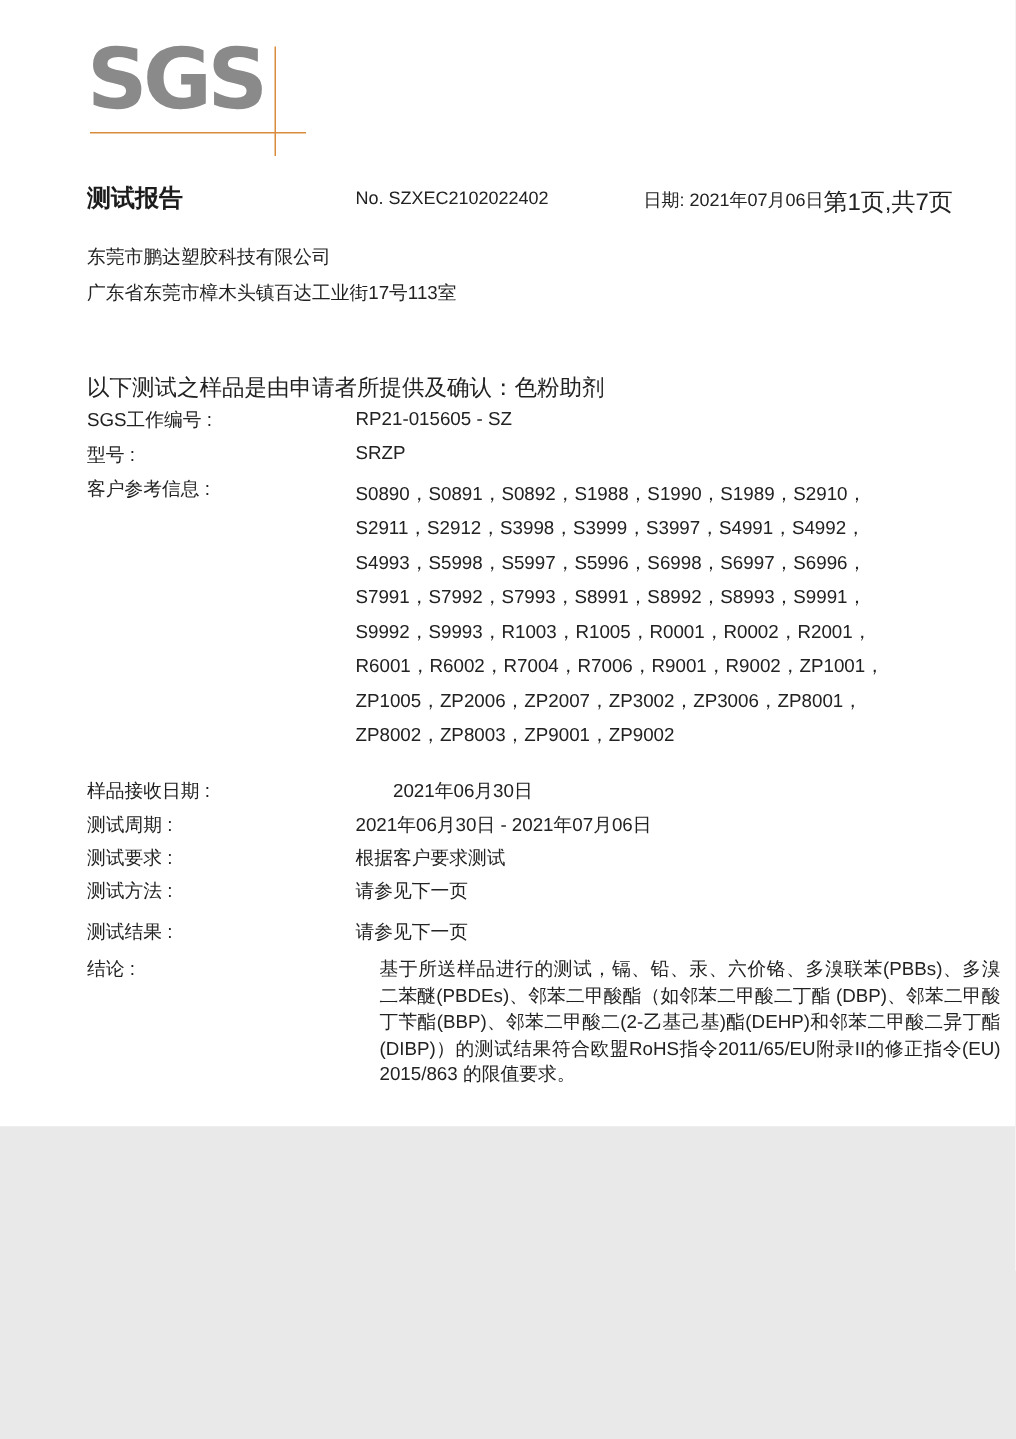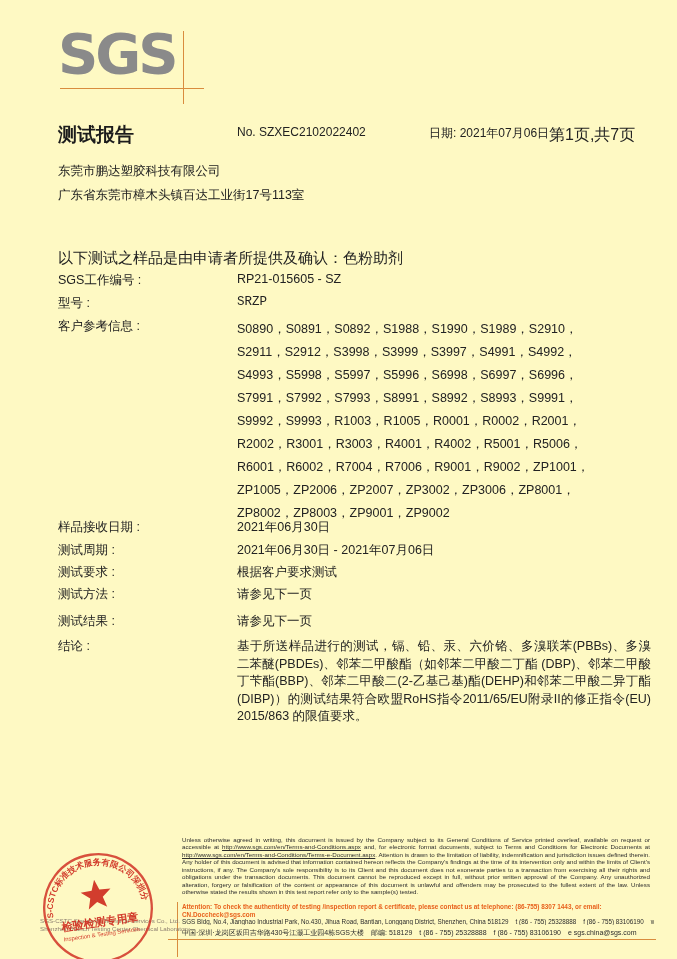--- a/index.html
+++ b/index.html
@@ -1,29 +1,29 @@
 <!DOCTYPE html>
 <html><head>
 <meta charset="utf-8">
 <style>
   html,body{margin:0;padding:0;background:#e9e9e9;}
   .page{
-    position:relative;width:677px;height:959px;margin:0 auto;background:#fef9c3;
+    position:relative;width:677px;height:751px;margin:0 auto;background:#ffffff;
     font-family:"Liberation Sans","DejaVu Sans",sans-serif;color:#222;overflow:hidden;
   }
   .abs{position:absolute;}
 
   
   .logo{left:58px;top:26px;font-weight:bold;font-size:56px;line-height:56px;
         color:#8a8a8a;letter-spacing:-3px;font-family:"DejaVu Sans","Liberation Sans",sans-serif;}
   .crop-h{background:#d98c3e;height:1px;}
   .crop-v{background:#d98c3e;width:1px;}
 
   
-  .title{left:58px;top:122px;font-size:19px;font-weight:bold;color:#1c1c1c;}
+  .title{left:58px;top:122px;font-size:16px;font-weight:bold;color:#1c1c1c;}
   .rno{left:237px;top:125px;font-size:12px;}
   .rdate{left:411px;top:125px;font-size:12px;margin-left:18px;}
   .rpage{left:549px;top:125px;font-size:16px;}
 
   .app-name{left:58px;top:163px;font-size:12.5px;}
   .app-addr{left:58px;top:187px;font-size:12.5px;}
   .stmt{left:58px;top:249px;font-size:15px;}
 
   .flabel{left:58px;font-size:12.5px;}
   .fvalue{left:237px;font-size:12.5px;}
@@ -62,52 +62,51 @@
 
   <div class="abs app-name">东莞市鹏达塑胶科技有限公司</div>
   <div class="abs app-addr">广东省东莞市樟木头镇百达工业街17号113室</div>
 
   <div class="abs stmt">以下测试之样品是由申请者所提供及确认：色粉助剂</div>
 
   <div class="abs flabel" style="top:272px;">SGS工作编号 :</div>
   <div class="abs fvalue" style="top:272px;">RP21-015605 - SZ</div>
 
   <div class="abs flabel" style="top:295px;">型号 :</div>
-  <div class="abs fvalue" style="top:295px;font-family:Liberation Mono, monospace;">SRZP</div>
+  <div class="abs fvalue" style="top:295px;">SRZP</div>
 
   <div class="abs flabel" style="top:318px;">客户参考信息 :</div>
   <div class="abs fvalue reflines" style="top:318px;">
     <div>S0890，S0891，S0892，S1988，S1990，S1989，S2910，</div>
     <div>S2911，S2912，S3998，S3999，S3997，S4991，S4992，</div>
     <div>S4993，S5998，S5997，S5996，S6998，S6997，S6996，</div>
     <div>S7991，S7992，S7993，S8991，S8992，S8993，S9991，</div>
     <div>S9992，S9993，R1003，R1005，R0001，R0002，R2001，</div>
-    <div>R2002，R3001，R3003，R4001，R4002，R5001，R5006，</div>
     <div>R6001，R6002，R7004，R7006，R9001，R9002，ZP1001，</div>
     <div>ZP1005，ZP2006，ZP2007，ZP3002，ZP3006，ZP8001，</div>
     <div>ZP8002，ZP8003，ZP9001，ZP9002</div>
   </div>
 
   <div class="abs flabel" style="top:519px;">样品接收日期 :</div>
-  <div class="abs fvalue" style="top:519px;">2021年06月30日</div>
+  <div class="abs fvalue" style="top:519px;margin-left:25px;">2021年06月30日</div>
 
   <div class="abs flabel" style="top:542px;">测试周期 :</div>
   <div class="abs fvalue" style="top:542px;text-align:right;">2021年06月30日 - 2021年07月06日</div>
 
   <div class="abs flabel" style="top:564px;">测试要求 :</div>
   <div class="abs fvalue" style="top:564px;">根据客户要求测试</div>
 
   <div class="abs flabel" style="top:586px;">测试方法 :</div>
   <div class="abs fvalue" style="top:586px;">请参见下一页</div>
 
   <div class="abs flabel" style="top:613px;">测试结果 :</div>
   <div class="abs fvalue" style="top:613px;">请参见下一页</div>
 
   <div class="abs flabel" style="top:638px;">结论 :</div>
-  <div class="abs fvalue concl-val" style="top:638px;">基于所送样品进行的测试，镉、铅、汞、六价铬、多溴联苯(PBBs)、多溴二苯醚(PBDEs)、邻苯二甲酸酯（如邻苯二甲酸二丁酯 (DBP)、邻苯二甲酸丁苄酯(BBP)、邻苯二甲酸二(2-乙基己基)酯(DEHP)和邻苯二甲酸二异丁酯(DIBP)）的测试结果符合欧盟RoHS指令2011/65/EU附录II的修正指令(EU) 2015/863 的限值要求。</div>
+  <div class="abs fvalue concl-val" style="top:638px;margin-left:16px;">基于所送样品进行的测试，镉、铅、汞、六价铬、多溴联苯(PBBs)、多溴二苯醚(PBDEs)、邻苯二甲酸酯（如邻苯二甲酸二丁酯 (DBP)、邻苯二甲酸丁苄酯(BBP)、邻苯二甲酸二(2-乙基己基)酯(DEHP)和邻苯二甲酸二异丁酯(DIBP)）的测试结果符合欧盟RoHS指令2011/65/EU附录II的修正指令(EU) 2015/863 的限值要求。</div>
 
   <div class="abs legal"><span>Unless otherwise agreed in writing, this document is issued by the Company subject to its General Conditions of Service printed overleaf, available on request or accessible at </span><span class="lnk">http://www.sgs.com/en/Terms-and-Conditions.aspx</span><span> and, for electronic format documents, subject to Terms and Conditions for Electronic Documents at </span><span class="lnk">http://www.sgs.com/en/Terms-and-Conditions/Terms-e-Document.aspx</span><span>. Attention is drawn to the limitation of liability, indemnification and jurisdiction issues defined therein. Any holder of this document is advised that information contained hereon reflects the Company's findings at the time of its intervention only and within the limits of Client's instructions, if any. The Company's sole responsibility is to its Client and this document does not exonerate parties to a transaction from exercising all their rights and obligations under the transaction documents. This document cannot be reproduced except in full, without prior written approval of the Company. Any unauthorized alteration, forgery or falsification of the content or appearance of this document is unlawful and offenders may be prosecuted to the fullest extent of the law. Unless otherwise stated the results shown in this test report refer only to the sample(s) tested.</span></div>
 
   <div class="abs attn">Attention: To check the authenticity of testing /inspection report &amp; certificate, please contact us at telephone: (86-755) 8307 1443, or email: CN.Doccheck@sgs.com</div>
 
   <div class="abs addr-row" style="left:182px;top:918px;">
     <span>SGS Bldg, No.4, Jianghao Industrial Park, No.430, Jihua Road, Bantian, Longgang District, Shenzhen, China 518129</span><span class="gap">t (86 - 755) 25328888</span><span class="gap">f (86 - 755) 83106190</span><span class="gap">www.sgsgroup.com.cn</span>
   </div>
   <div class="abs addr-row" style="left:182px;top:928px;font-size:7px;">
     <span>中国·深圳·龙岗区坂田吉华路430号江灏工业园4栋SGS大楼</span><span class="gap">邮编: 518129</span><span class="gap">t (86 - 755) 25328888</span><span class="gap">f (86 - 755) 83106190</span><span class="gap">e sgs.china@sgs.com</span>

